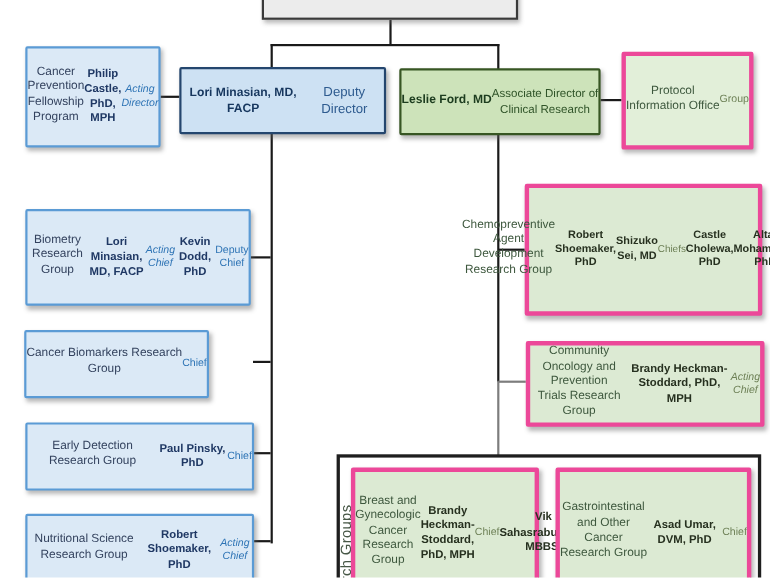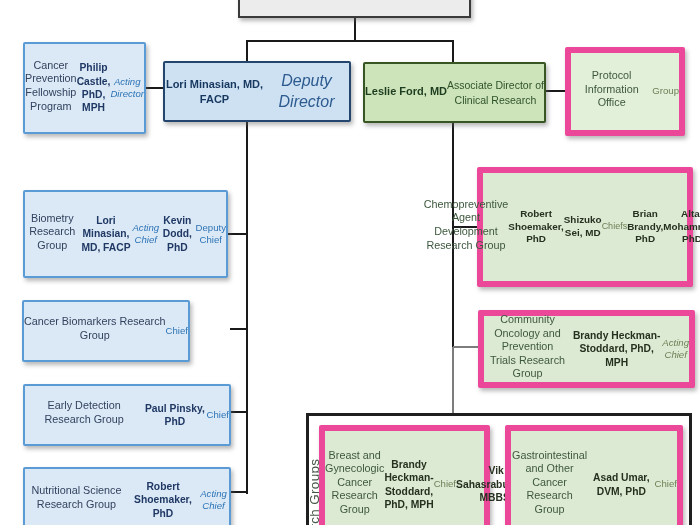--- a/index.html
+++ b/index.html
@@ -24,27 +24,27 @@
   
   .graybox{background:#ececec;border:2px solid #3a3a3a;border-radius:0;}
 
   
   .blue{background:#dbe9f6;border:2px solid #5b9bd5;}
   .blue .title{color:#33425e;}
   .blue .name{color:#1f3864;}
   .blue .role{color:#2e74b5;}
   .deputy{background:#cde1f3;border:2px solid #24466e;}
   .deputy .name{font-size:11px;color:#17375e;}
-  .deputy .role{font-size:16px;color:#2e5b8f;font-style:italic;}
+  .deputy .role{font-size:12px;color:#2e5b8f;}
 
   
   .greendark{background:#cde3ba;border:2px solid #375623;}
   .greendark .name{font-size:11px;color:#1d3d1f;margin-bottom:2px;}
   .greendark .role{font-size:10.5px;color:#2f5328;line-height:1.35;}
-  .green{background:#dcead3;border:6px solid #ec4899;}
+  .green{background:#dcead3;border:4px solid #ec4899;}
   .green .title{color:#3d573d;}
   .green .name{color:#26301f;}
   .green .role{color:#6e8157;}
   .protocol{background:#e2efd9;}
 
   .compact .name{font-size:9.9px;line-height:1.3;}
   .compact .role{font-size:9px;line-height:1.25;}
   .roomy .title{}
   .topstart{justify-content:flex-start;padding-top:9px;}
 
@@ -132,21 +132,21 @@
     <div class="name">Robert Shoemaker, PhD</div>
     <div class="role italic">Acting Chief</div>
   </div>
 
   <div class="box green compact" style="left:477px;top:167px;width:216px;height:120px">
     <div class="title">Chemopreventive Agent
 Development Research Group</div>
     <div class="name">Robert Shoemaker, PhD</div>
     <div class="name">Shizuko Sei, MD</div>
     <div class="role">Chiefs</div>
-    <div class="name">Brian Brandy, PhD</div>
+    <div class="name">Castle Cholewa, PhD</div>
     <div class="name">Altaf Mohammed, PhD</div>
     <div class="role">Group Chiefs</div>
   </div>
 
   <div class="box green" style="left:478px;top:310px;width:217px;height:78px">
     <div class="title">Community Oncology and Prevention
 Trials Research Group</div>
     <div class="name">Brandy Heckman-Stoddard, PhD, MPH</div>
     <div class="role italic">Acting Chief</div>
   </div>

